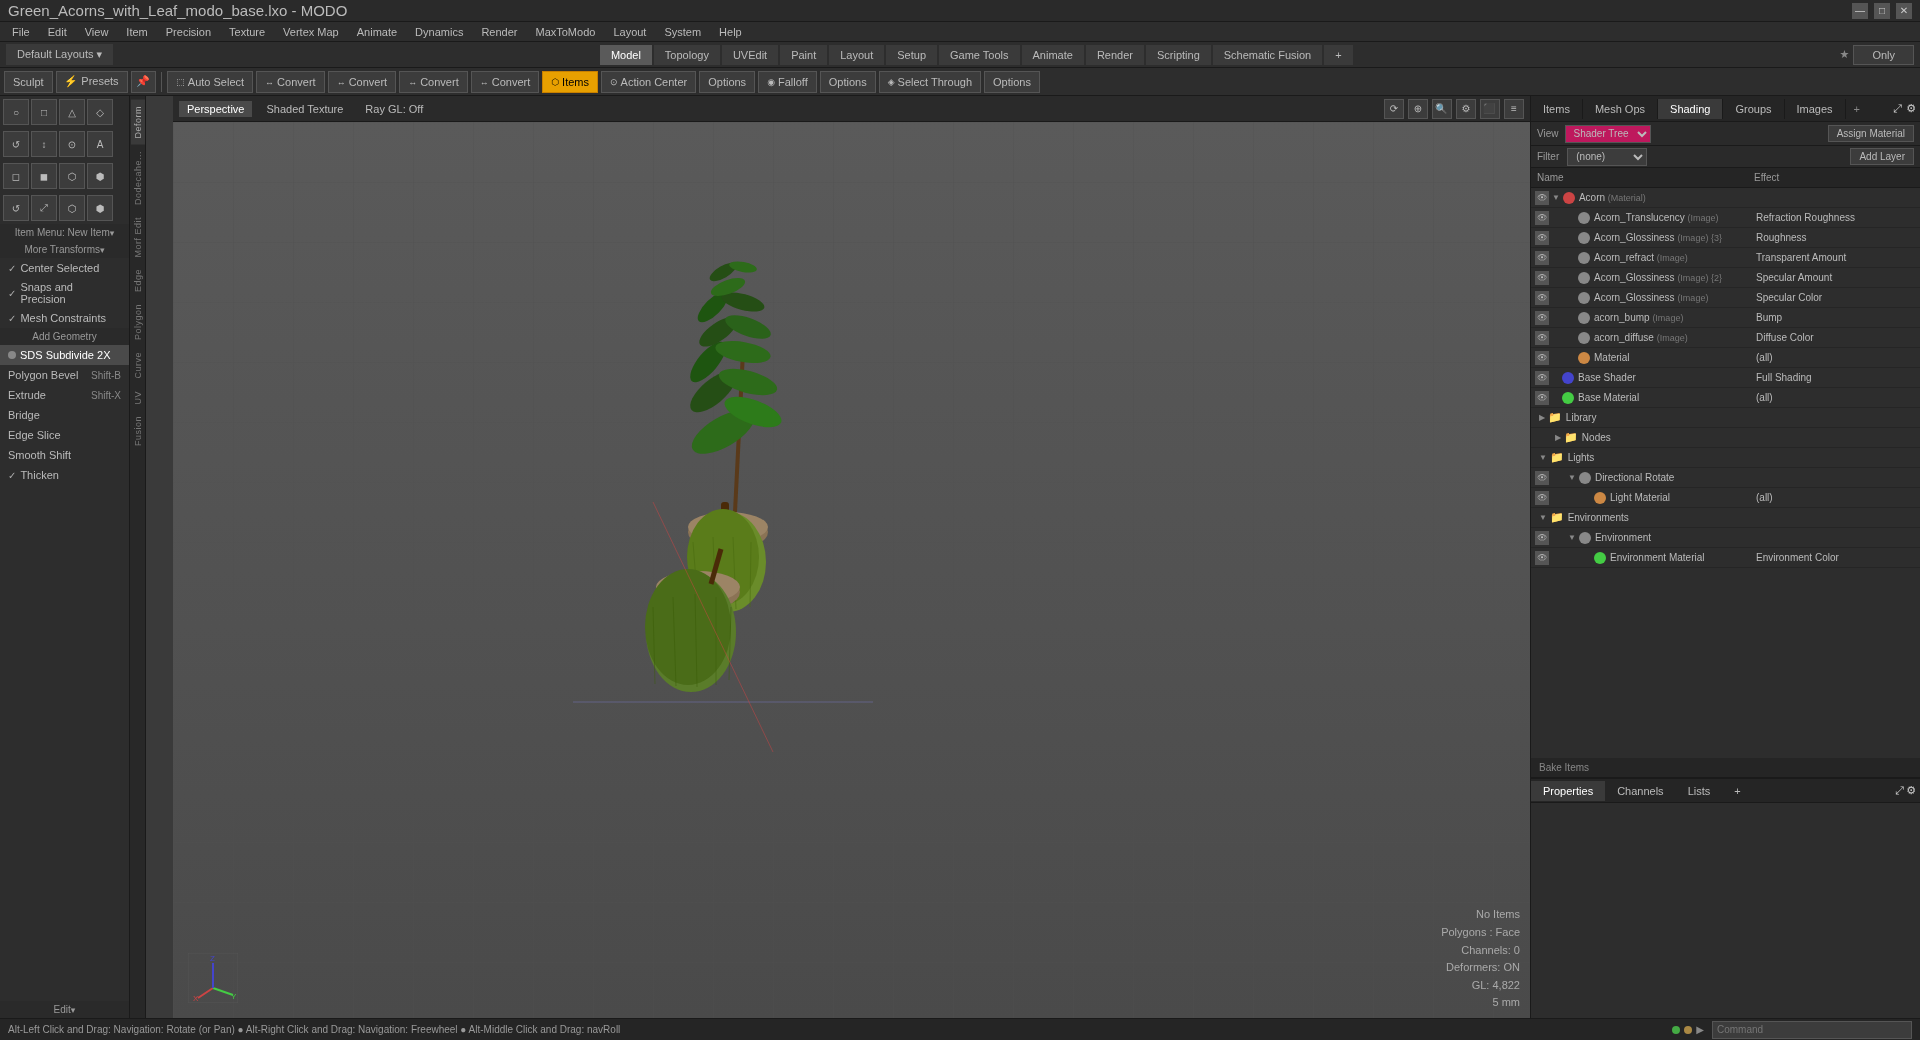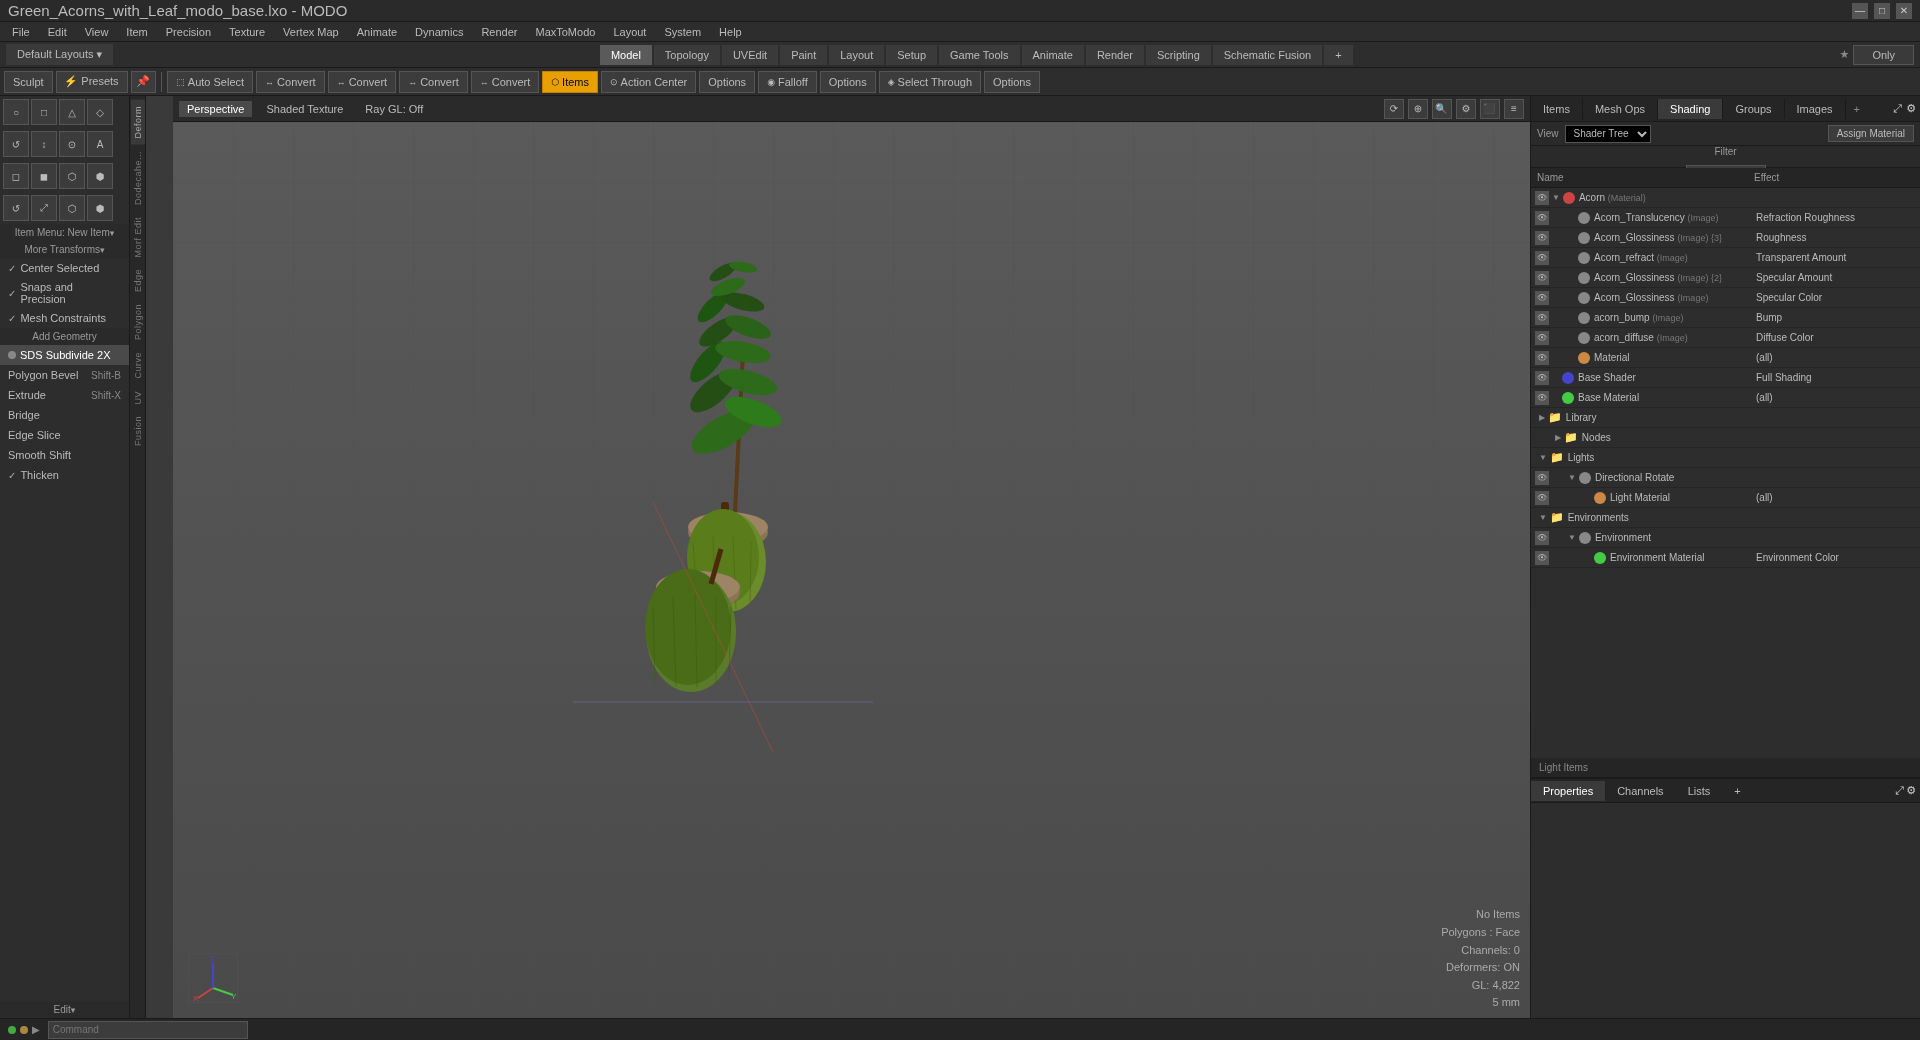--- a/index.html
+++ b/index.html
@@ -334,21 +334,21 @@
       height: 24px;
       background: #2a2a2a;
       display: flex;
       align-items: center;
       padding: 0 6px;
       gap: 6px;
       border-bottom: 1px solid #1a1a1a;
     }
     #shader-tree-header label { color: #999; font-size: 10px; }
     #shader-tree-header select {
-      background: #000000;
+      background: #be185d;
       color: #bbb;
       border: 1px solid #555;
       font-size: 10px;
       padding: 1px 4px;
       height: 18px;
     }
     .assign-btn {
       margin-left: auto;
       padding: 2px 8px;
       background: #3c3c3c;
@@ -359,21 +359,20 @@
     }
 
     #shader-filter {
       height: 22px;
       background: #2a2a2a;
       display: flex;
       align-items: center;
       padding: 0 6px;
       gap: 8px;
       border-bottom: 1px solid #1a1a1a;
-      flex-direction: column;
     }
     #shader-filter label { color: #999; font-size: 10px; }
     #shader-filter select {
       background: #3c3c3c;
       color: #bbb;
       border: 1px solid #555;
       font-size: 10px;
       padding: 1px 4px;
       height: 18px;
       width: 80px;
@@ -1051,21 +1050,21 @@
         <div class="st-vis-btn">👁</div>
         <span class="st-indent" style="width:32px;"></span>
         <span class="tri-empty"></span>
         <div class="st-icon green"></div>
         <span class="st-name">Environment Material</span>
         <span class="st-effect">Environment Color</span>
       </div>
     </div>
 
     <div class="bake-items-row">
-      <span>Light Items</span>
+      <span>Bake Items</span>
     </div>
 
     <div id="properties-panel">
       <div id="properties-tabs">
         <div class="prop-tab active">Properties</div>
         <div class="prop-tab">Channels</div>
         <div class="prop-tab">Lists</div>
         <div class="prop-tab">+</div>
         <div style="margin-left:auto; display:flex; gap:2px; padding-right:4px; align-items:center;">
           <div class="vp-ctrl-btn">⤢</div>
@@ -1073,17 +1072,18 @@
         </div>
       </div>
       <div id="properties-content">
         
       </div>
     </div>
   </div>
 </div>
 
 <div id="status-bar">
+  <span class="status-text">Alt-Left Click and Drag: Navigation: Rotate (or Pan)  ●  Alt-Right Click and Drag: Navigation: Freewheel  ●  Alt-Middle Click and Drag: navRoll</span>
   <div class="status-dot green"></div>
   <div class="status-dot orange"></div>
   <span style="color:#888; font-size:10px; margin-right:4px;">▶</span>
   <input type="text" class="command-input" id="command-input" placeholder="Command" style="">
 </div>
 
 </body></html>

